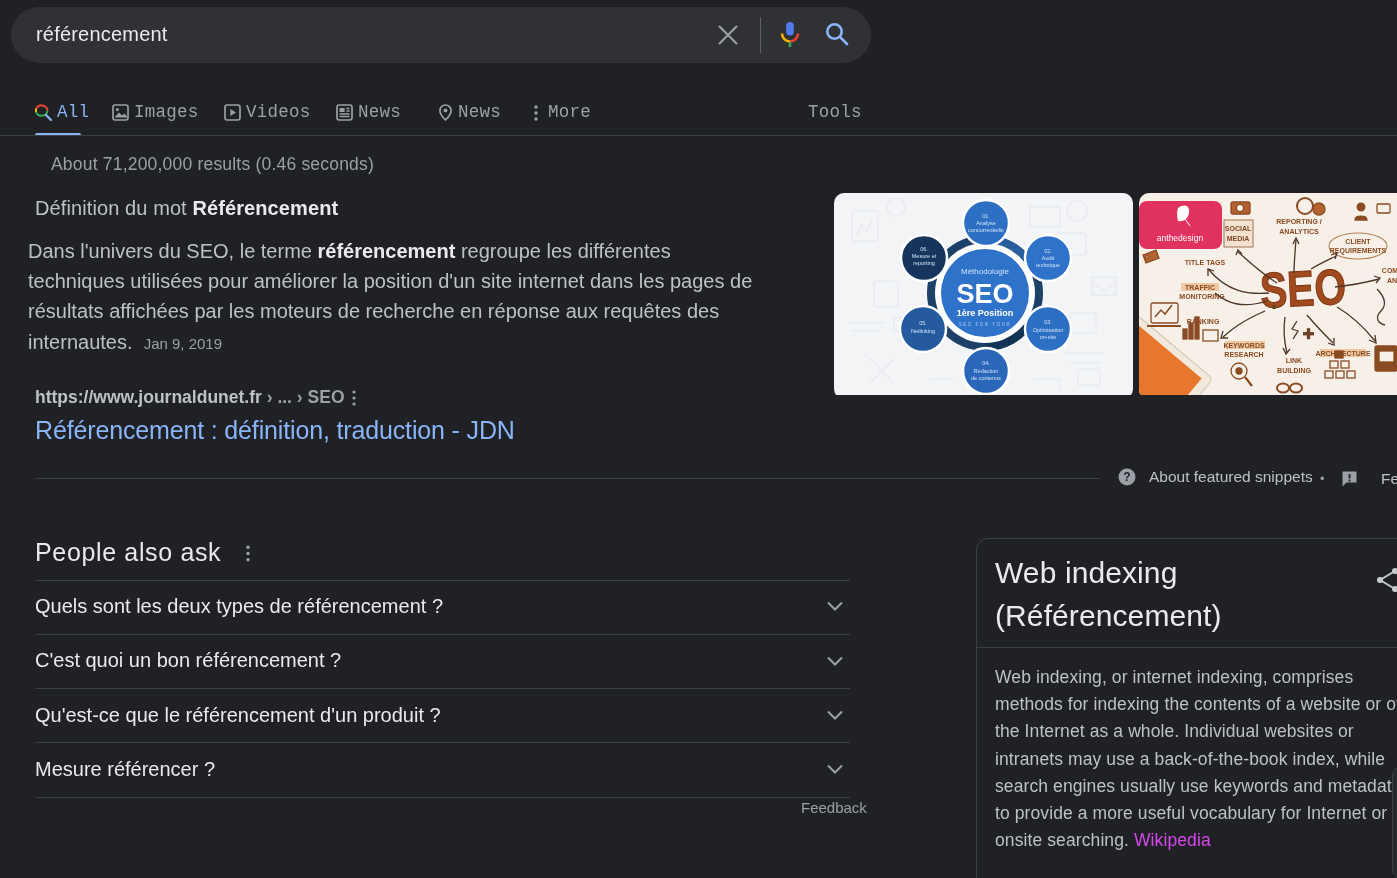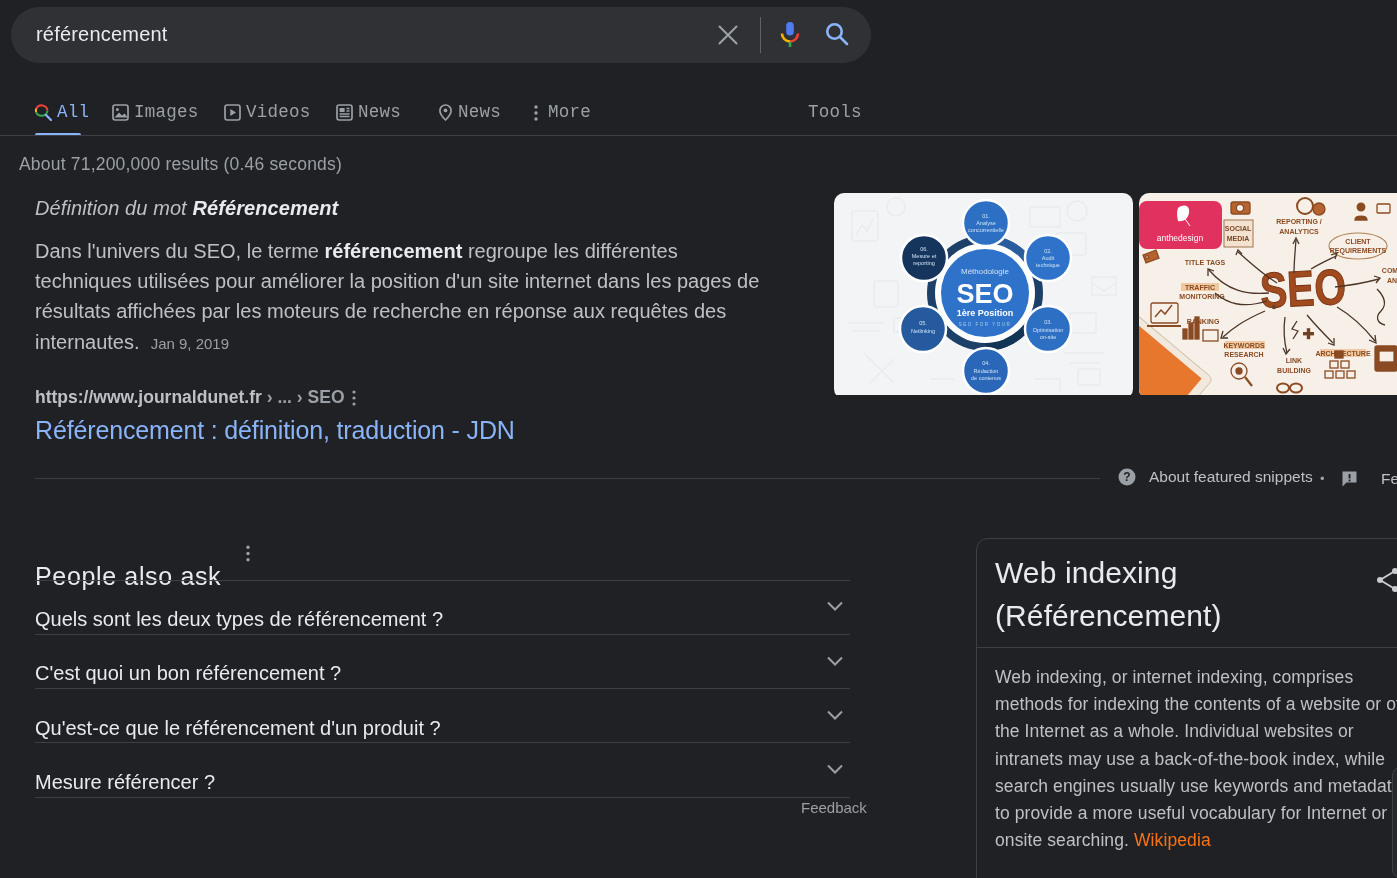--- a/index.html
+++ b/index.html
@@ -16,62 +16,62 @@
   #vsep { left:760px; top:17px; width:1px; height:36px; background:#5f6368; }
   #mic { left:779px; top:21px; }
   #mag { left:824px; top:21px; }
 
   
   .tab { position:absolute; top:102px; font-size:17.5px; color:#9aa0a6; letter-spacing:.25px;font-family:Liberation Mono, monospace; }
   .tabicon { position:absolute; top:104px; }
   #underline { left:35px; top:133px; width:46px; height:3px; background:#8ab4f8; border-radius:2px 2px 0 0; }
   #hline { left:0; top:135px; width:1397px; height:1px; background:#3c4043; }
 
-  #stats { left:19px; top:154px; letter-spacing:.2px; font-size:17.5px; color:#9aa0a6; }
-
-  
-  #defline { left:35px; top:197px; font-size:20px; letter-spacing:.1px; color:#bdc1c6;font-style:italic; }
+  #stats { left:51px; top:154px; letter-spacing:.2px; font-size:17.5px; color:#9aa0a6; }
+
+  
+  #defline { left:35px; top:197px; font-size:20px; letter-spacing:.1px; color:#bdc1c6; }
   #defline b { color:#e8eaed; font-weight:bold; }
-  #para { left:35px; top:236px; width:760px; font-size:20px; line-height:30.2px; color:#bdc1c6; }
+  #para { left:28px; top:236px; width:760px; font-size:20px; line-height:30.2px; color:#bdc1c6; }
   #para b { color:#e8eaed; }
   #date { font-size:15px; color:#9aa0a6;text-align:center; }
   #urlline { left:35px; top:387px; font-size:17.5px; color:#bdc1c6;font-weight:bold; }
   #urlline .crumb { color:#9aa0a6; }
   #dots1 { left:352px; top:390px; }
   #title1 { left:35px; top:416px; font-size:25px; letter-spacing:-.15px; color:#8ab4f8; }
 
   
   #img1 { left:834px; top:193px; border-radius:10px; overflow:hidden; }
   #img2 { left:1139px; top:193px; border-radius:10px 0 0 10px; overflow:hidden; }
 
   
   #fsline { left:35px; top:478px; width:1065px; height:1px; background:#3c4043; }
   #aboutfs { left:1118px; top:468px; color:#bdc1c6; font-size:15.5px; }
   #aboutfs .qmark { display:inline-block; vertical-align:-4px; margin-right:13px; }
   #fsdot { left:1320px; top:471px; color:#9aa0a6; font-size:13px; }
   #fbicon { left:1341px; top:470px; }
   #fbtext { left:1381px; top:470px; color:#bdc1c6; font-size:15.5px; }
 
   
-  #paah { left:35px; top:538px; font-size:25px; letter-spacing:.65px; color:#e8eaed;margin-top:24px; }
+  #paah { left:35px; top:538px; font-size:25px; letter-spacing:.65px; color:#e8eaed; }
   #paadots { left:246px; top:545px; }
   .qline { position:absolute; left:35px; width:815px; height:1px; background:#3c4043; }
-  .q { position:absolute; left:35px; font-size:20px; color:#e8eaed;margin-top:13px; }
+  .q { position:absolute; left:35px; font-size:20px; color:#e8eaed; }
   .chev { position:absolute; left:826px; }
   #feedback { left:785px; top:799px; font-size:15px; color:#9aa0a6;margin-left:16px; }
 
   
   #panel { left:976px; top:538px; width:560px; height:420px;
     border:1px solid #3c4043; border-radius:12px; }
   #ptitle { left:995px; top:551px; font-size:30px; line-height:43px; color:#e8eaed; letter-spacing:.1px; }
   #share { left:1376px; top:567px; }
   #pline { left:977px; top:647px; width:421px; height:1px; background:#3c4043; }
   #pbody { left:995px; top:664px; width:560px; font-size:17.5px; line-height:27.2px;
     color:#bdc1c6; white-space:nowrap; letter-spacing:.1px; }
-  #pbody a { color:#f97316; text-decoration:none; }
+  #pbody a { color:#d946ef; text-decoration:none; }
   #pthumb { left:1392px; top:767px; width:60px; height:111px; border:1px solid #3c4043; border-radius:8px 0 0 8px; background:#27282b; }
 </style>
 </head>
 <body>
   <div id="sbar" class="abs"></div>
   <div id="query" class="abs">référencement</div>
   <svg id="xicon" class="abs" width="22" height="22" viewBox="0 0 22 22">
     <path d="M2.5 2.5 L19.5 19.5 M19.5 2.5 L2.5 19.5" stroke="#9aa0a6" stroke-width="2.1" stroke-linecap="round"></path>
   </svg>
   <div id="vsep" class="abs"></div>

